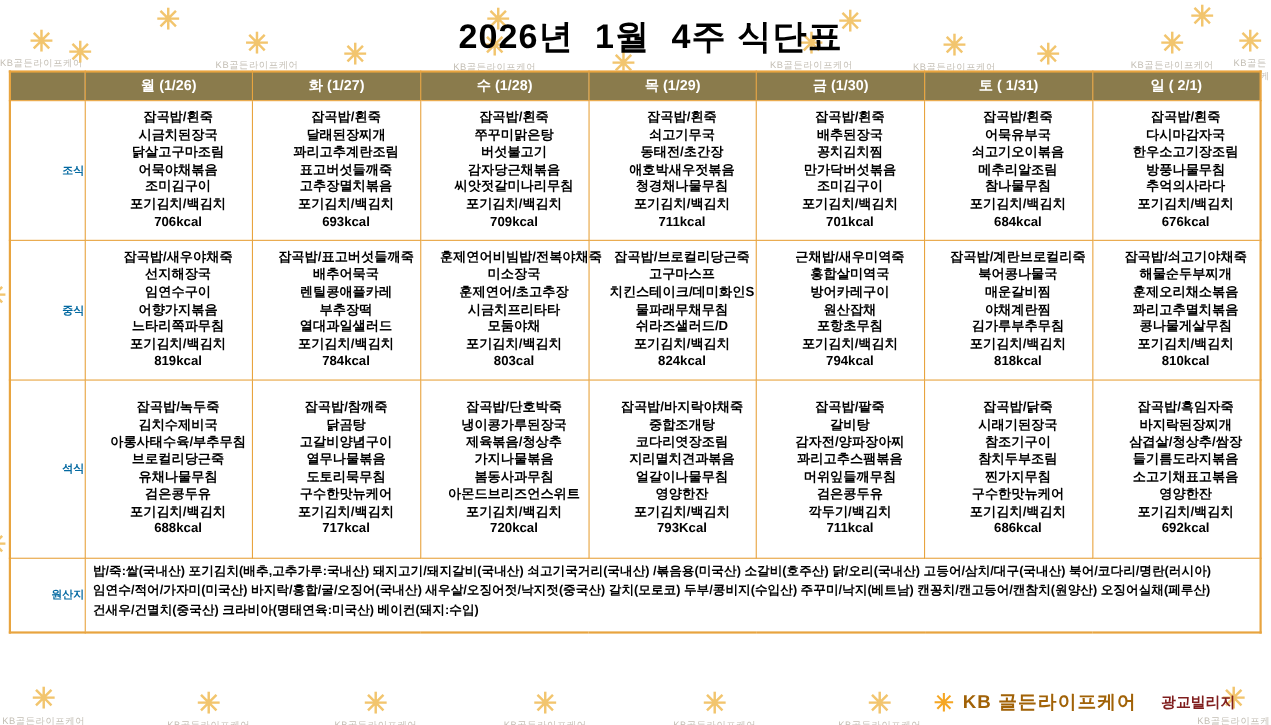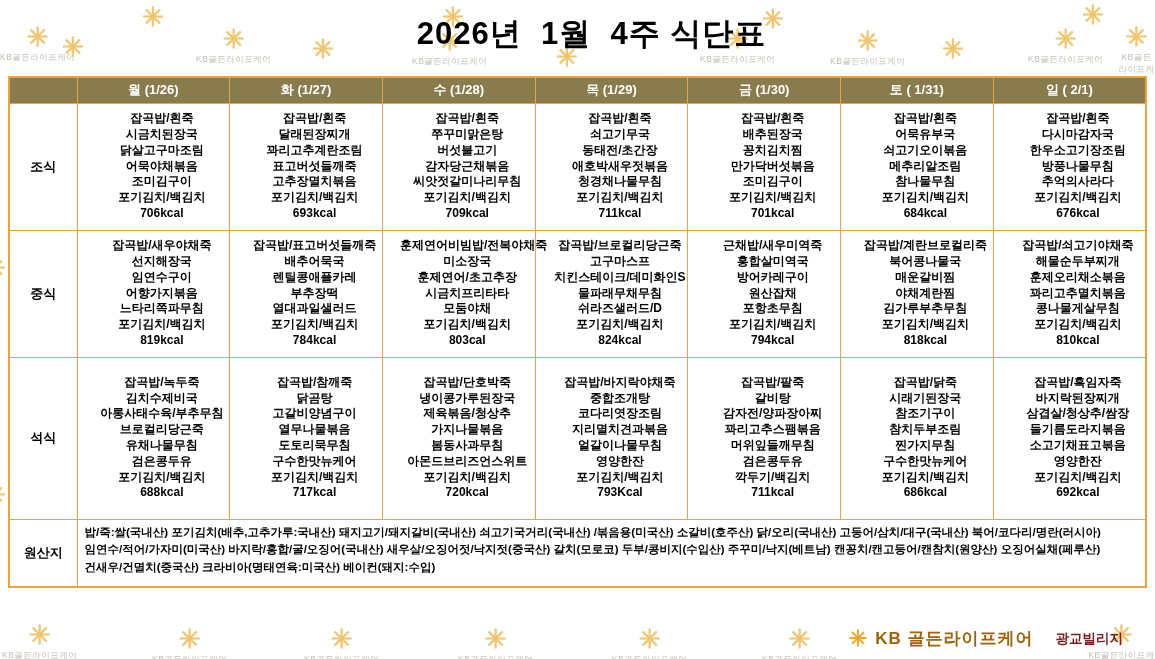--- a/index.html
+++ b/index.html
@@ -20,32 +20,32 @@
   .wm{position:absolute;text-align:center;pointer-events:none;z-index:0;}
   .wm-star{display:block;color:var(--wm-star);font-size:26px;line-height:26px;font-weight:bold;}
   .wm-text{display:block;color:var(--wm-text);font-size:8.5px;letter-spacing:.5px;margin-top:2px;}
   
   .page-title{
     position:absolute;left:0;top:13px;width:100%;text-align:center;z-index:2;
     font-size:31px;font-weight:800;color:#000;white-space:pre;letter-spacing:1px;padding-left:28px;
   }
   
   .menu-table{
-    position:absolute;left:8px;top:76px;width:1139px;z-index:1;
+    position:absolute;left:8px;top:64px;width:1139px;z-index:1;
     border-collapse:collapse;table-layout:fixed;background:#fff;
     border:2px solid var(--border);
   }
   .menu-table td{border:1px solid var(--border);padding:0;background:#fff;}
   tr.header-row td{
     background:var(--header-bg);height:26px;font-size:13px;font-weight:bold;
     color:#fff;text-align:center;vertical-align:middle;
   }
   td.day-saturday{color:var(--sat);}
   td.day-sunday{color:var(--sun);}
-  td.row-label{font-weight:bold;font-size:13px;color:#000000;text-align:center;vertical-align:middle;}
+  td.row-label{font-weight:bold;font-size:10px;color:#0369a1;text-align:right;vertical-align:middle;}
   td.menu-cell{text-align:center;vertical-align:middle;font-weight:bold;font-size:12px;color:#000;padding-left:17px;}
   .menu-line{line-height:15.8px;white-space:nowrap;}
   tr.row-breakfast{height:127px;}
   tr.row-lunch{height:127px;}
   tr.row-dinner{height:162px;}
   tr.row-morning-snack,tr.row-afternoon-snack{height:26px;}
   tr.row-morning-snack td.menu-cell,tr.row-afternoon-snack td.menu-cell{font-size:12.5px;}
   tr.row-origin{height:68px;}
   td.origin-cell{padding:4px 7px;font-size:11.5px;font-weight:bold;color:#000;
     text-align:left;vertical-align:top;}

